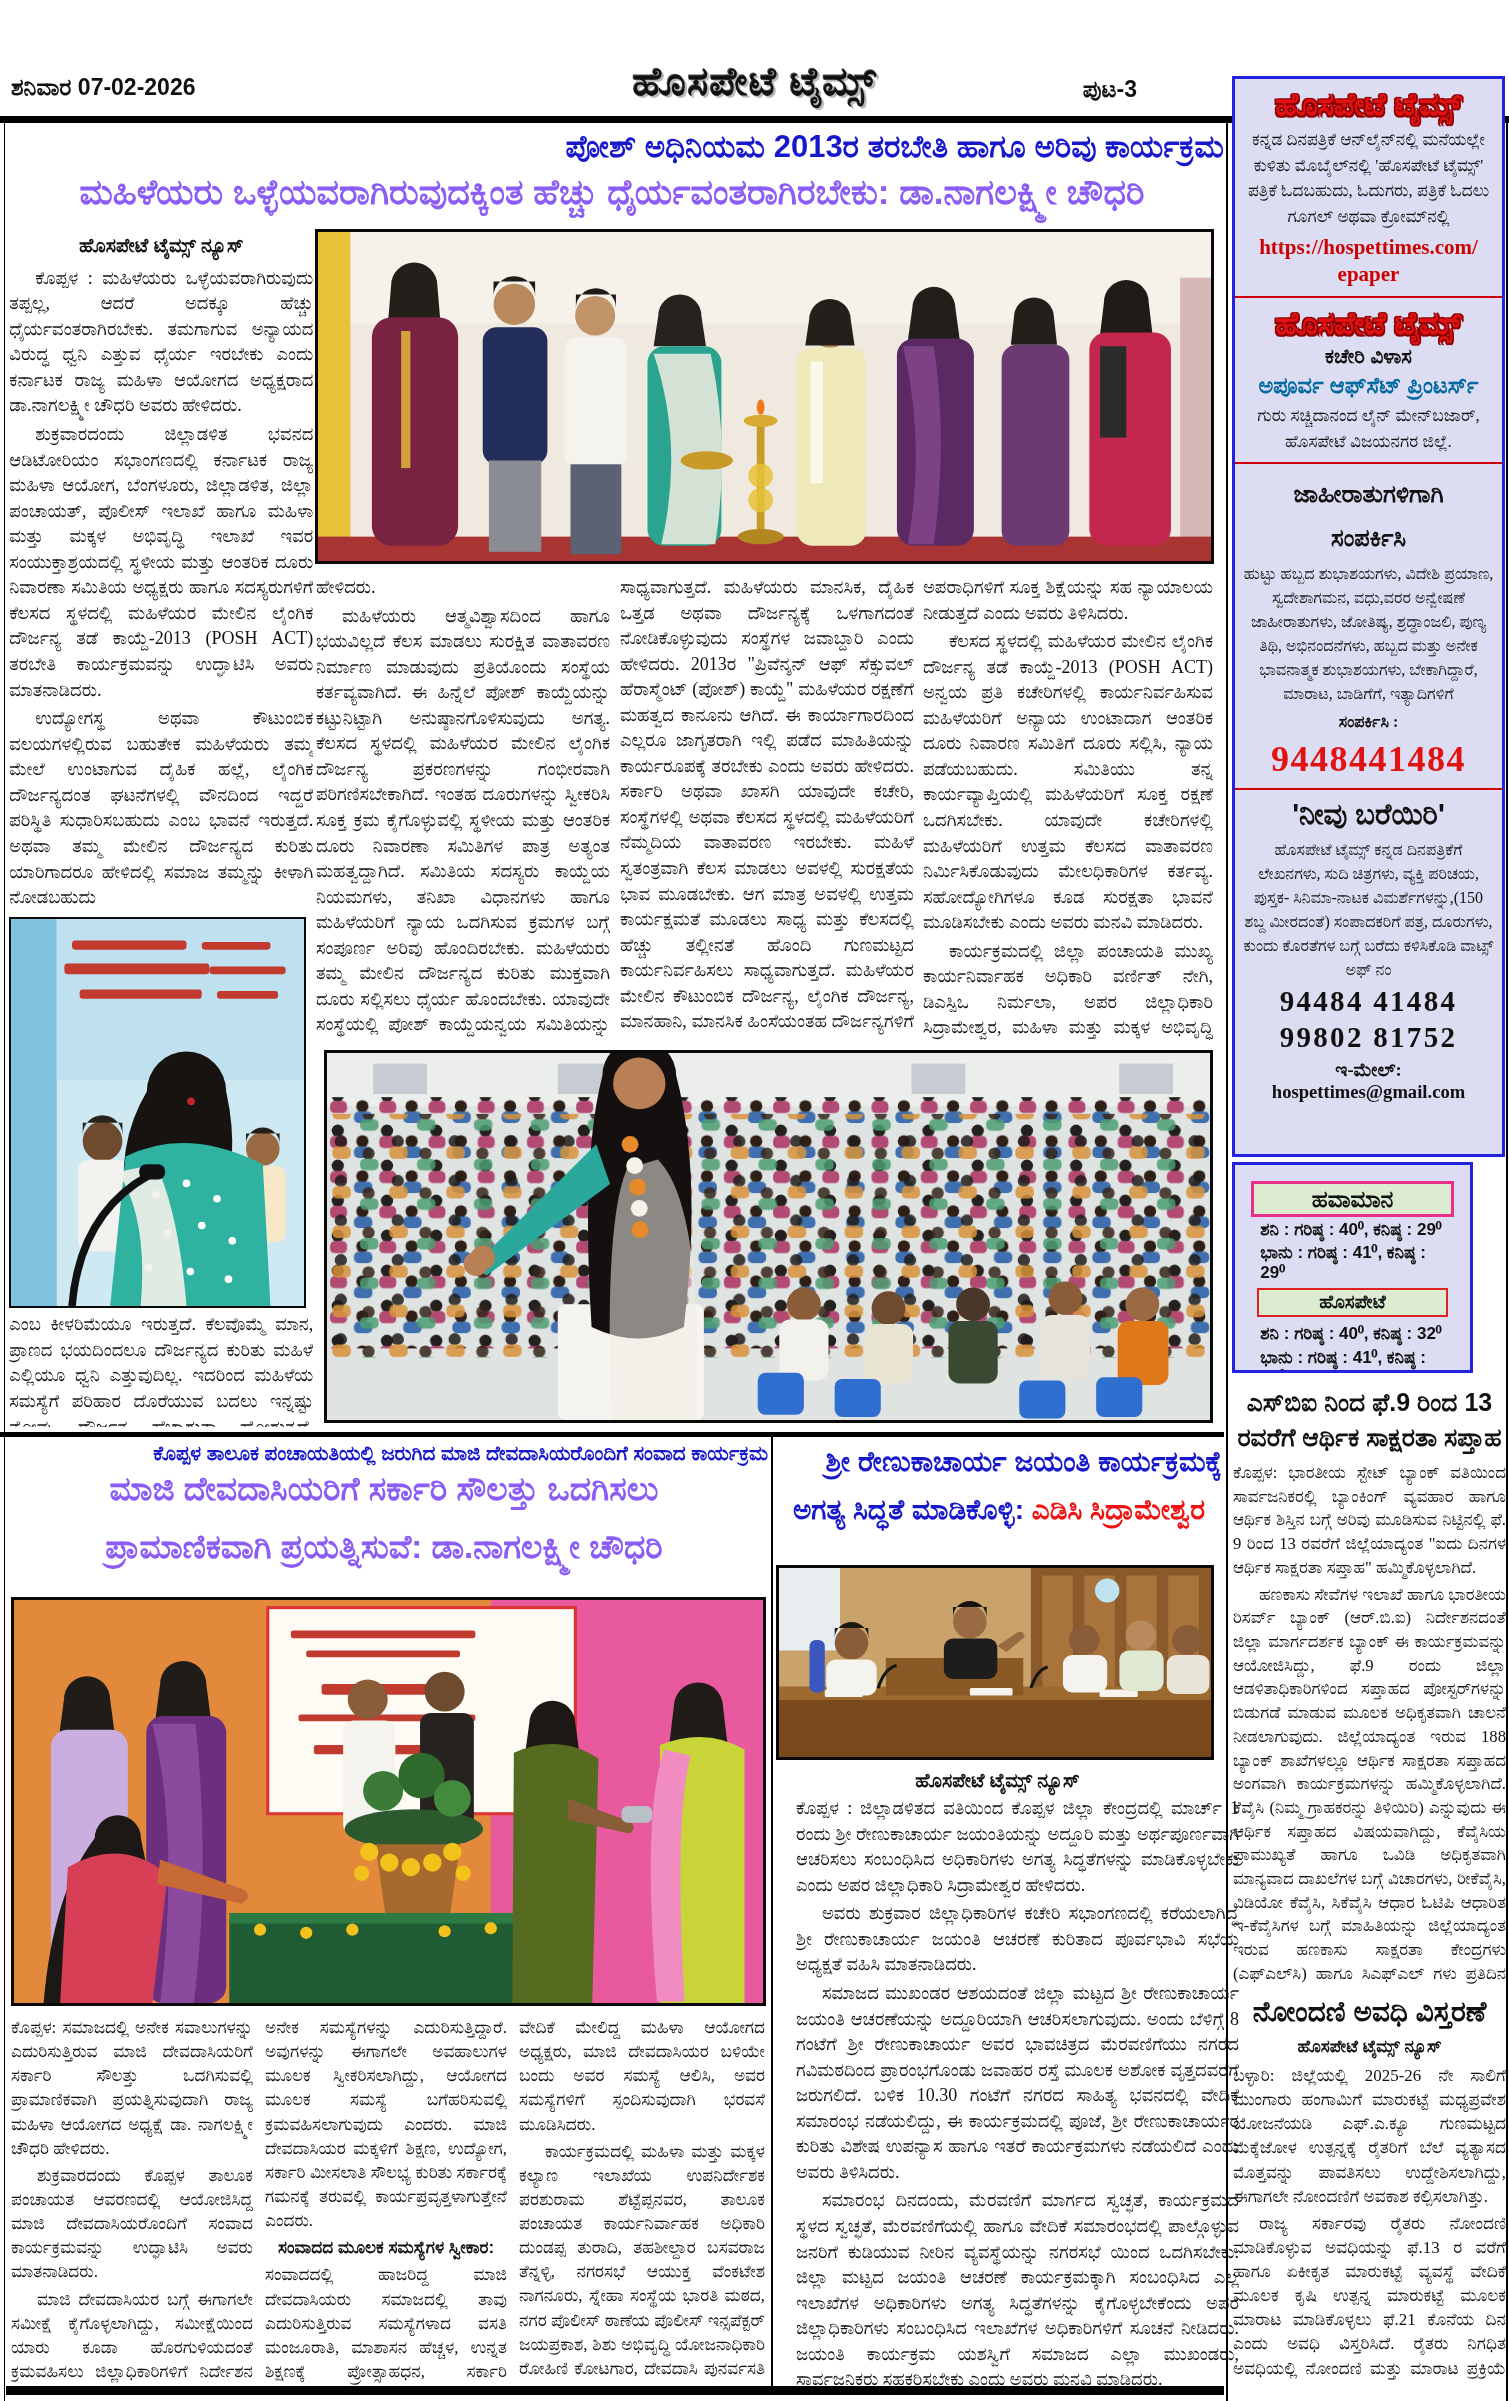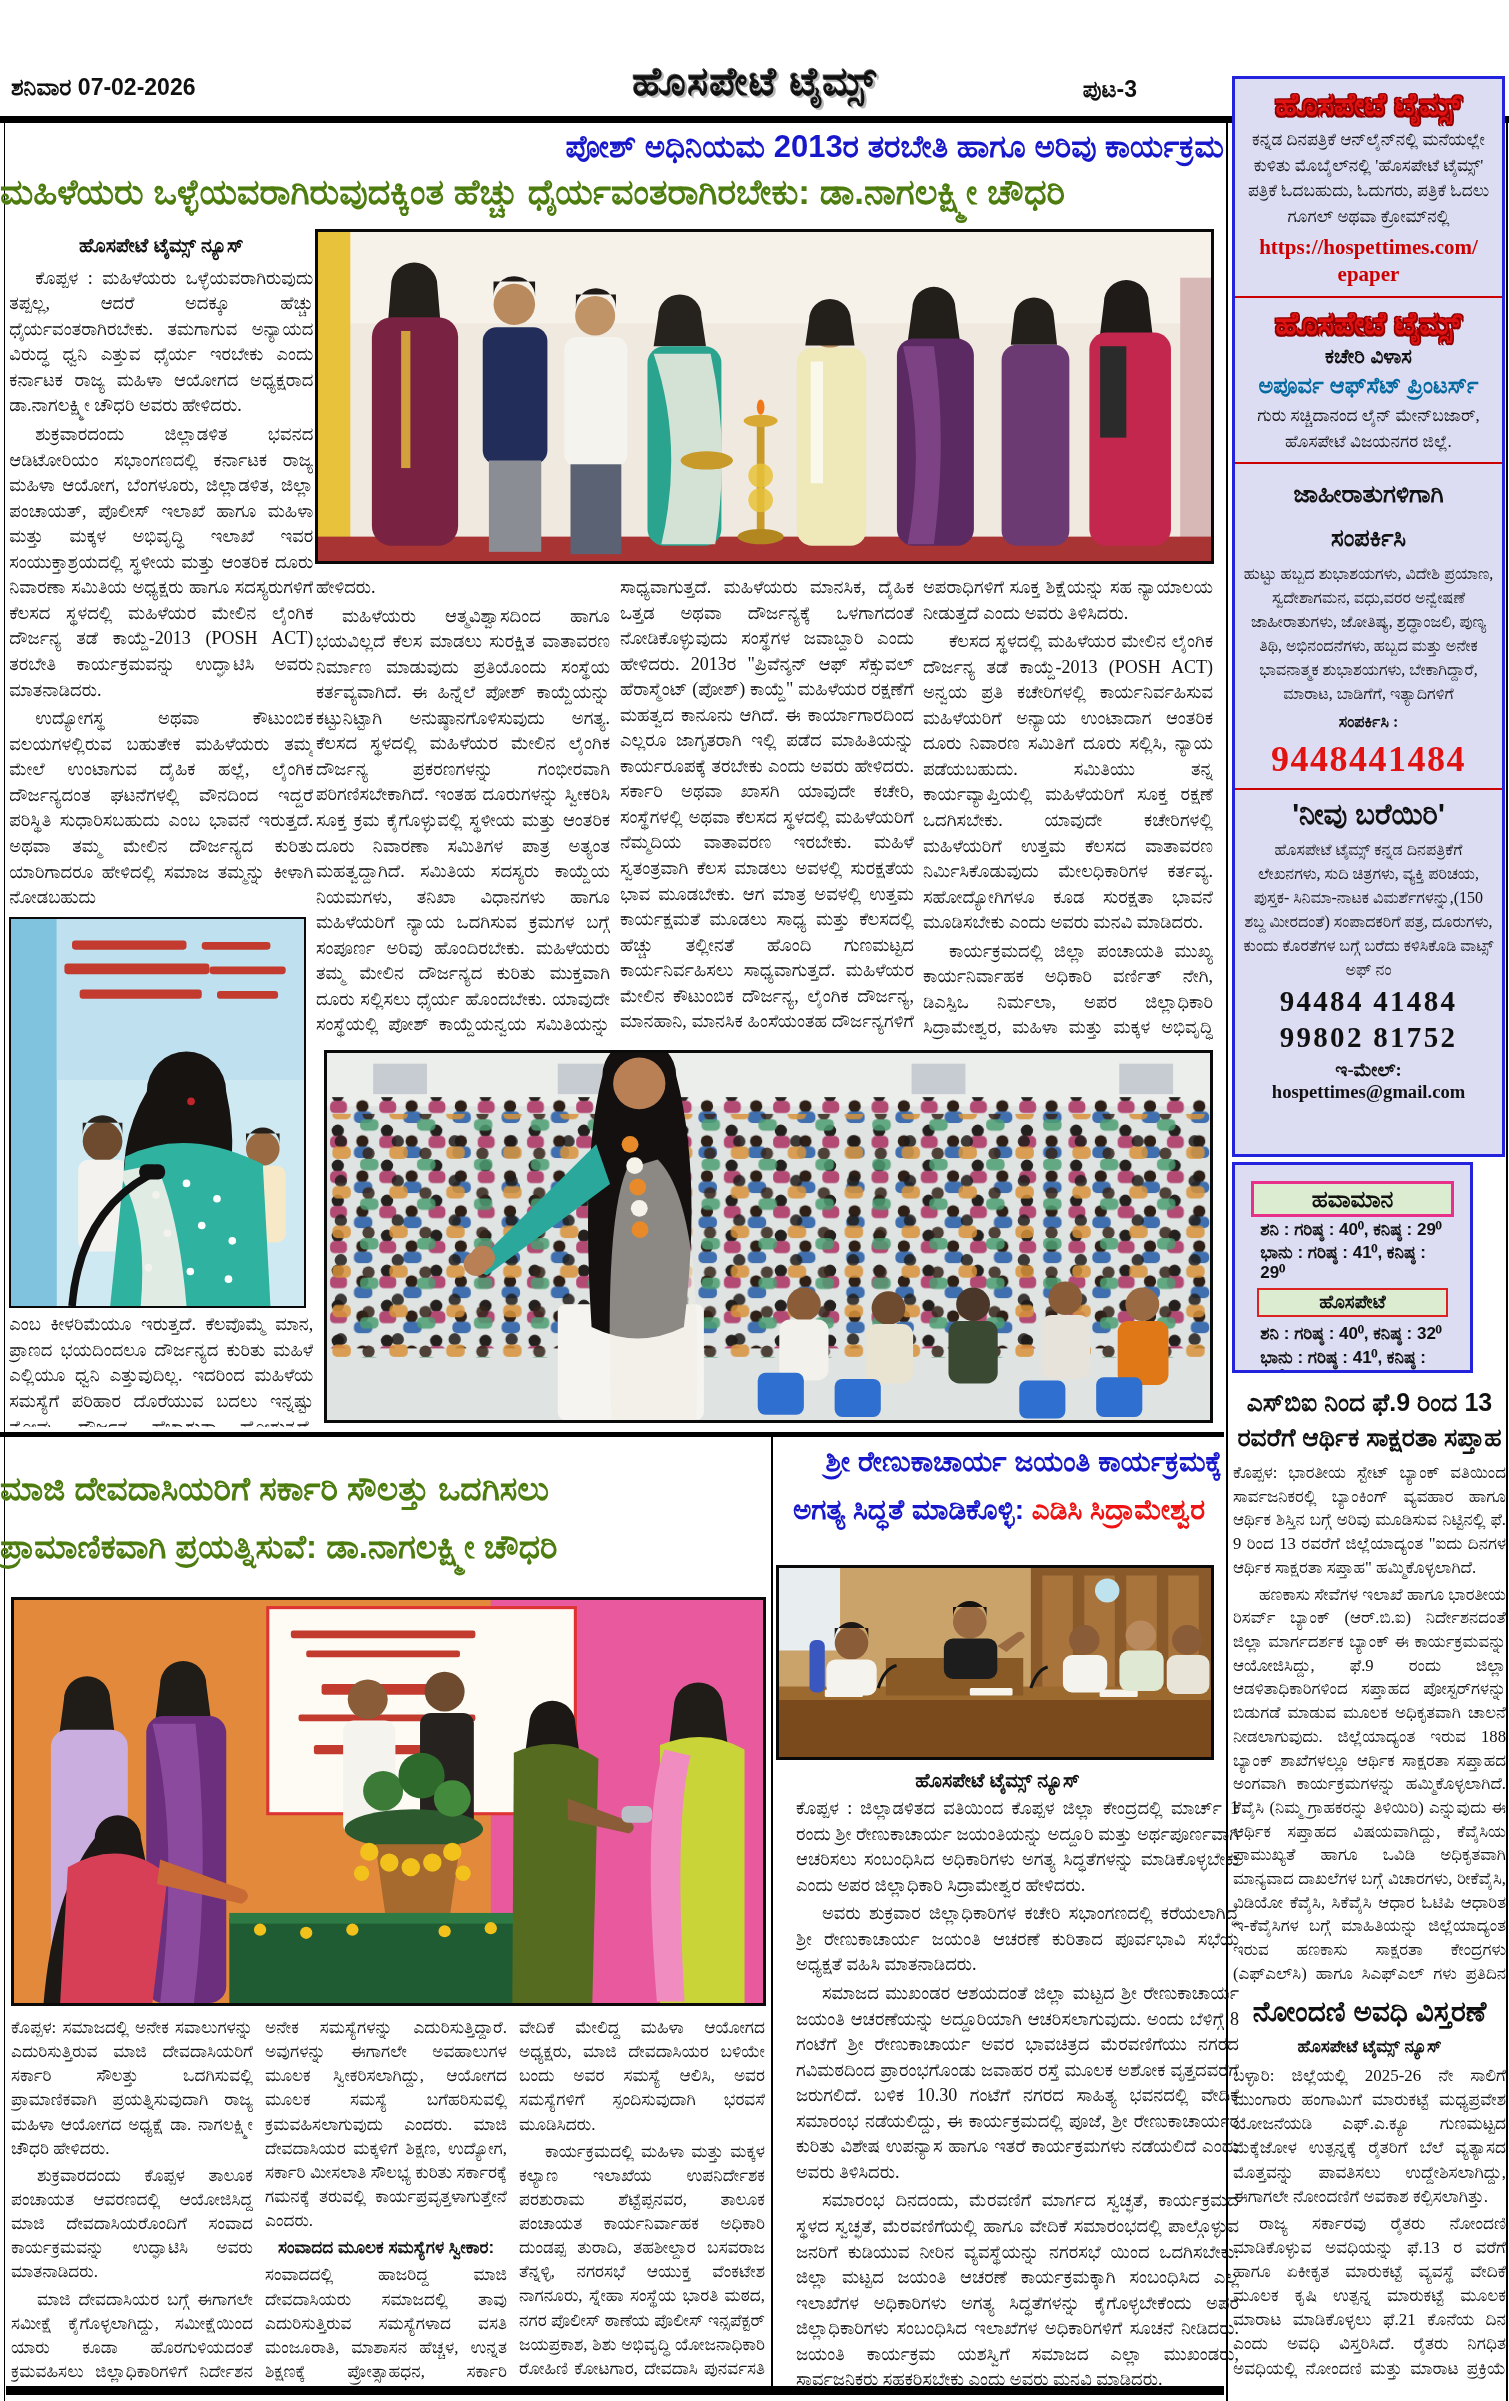--- a/index.html
+++ b/index.html
@@ -9,21 +9,21 @@
   
   #hdr-date{left:11px;top:74px;font-size:23px;font-weight:bold;font-family:"Liberation Sans",sans-serif;}
   #hdr-title{left:0;right:0;top:60px;text-align:center;font-size:39px;font-weight:bold;
              font-family:"Liberation Sans",sans-serif;letter-spacing:1.5px;
              text-shadow:2.3px 2.3px 0 #b9b9b9,-0.8px -0.8px 0 #555;}
   #hdr-page{right:373px;top:76px;font-size:23px;font-weight:bold;font-family:"Liberation Sans",sans-serif;}
   #hdr-rule{left:0;top:116px;width:1510px;height:7px;background:#000;}
   .vline{background:#000;}
   
   .kicker{color:#1717cc;font-weight:bold;text-align:right;font-family:"Liberation Sans",sans-serif;}
-  .redhead{color:#4d7c0f;font-weight:bold;font-family:"Liberation Sans",sans-serif;}
+  .redhead{color:#8b5cf6;font-weight:bold;text-align:center;font-family:"Liberation Sans",sans-serif;}
   #main-kicker{left:0;top:129px;width:1224px;font-size:31px;}
   #main-headline{left:0;top:172px;width:1224px;font-size:35px;white-space:nowrap;}
   
   .col{font-size:18px;line-height:1.42;text-align:justify;overflow:hidden;}
   .col p{margin:0 0 3.1px 0;text-indent:26px;}
   .col p.noind{text-indent:0;}
   .dateline{font-weight:bold;text-align:center;font-size:19.4px;margin:0 0 6.2px 0;font-family:"Liberation Sans",sans-serif;}
   #m-col1{left:9.3px;top:232px;width:304px;height:1195px;}
   #m-col2{left:316px;top:575px;width:294px;height:465px;}
   #m-col3{left:620px;top:575px;width:294px;height:465px;}
@@ -293,20 +293,21 @@
           <circle cx="404" cy="176" r="11" fill="#e88a2a"></circle>
             <circle cx="406" cy="204" r="11" fill="#f5f2ea"></circle>
           <circle cx="407" cy="232" r="11" fill="#e88a2a"></circle>
           </g>
       </g>
     </svg>
   </div>
 
   <div class="abs" id="rule2"></div>
 
+  <div class="abs kicker" id="dev-kicker">ಕೊಪ್ಪಳ ತಾಲೂಕ ಪಂಚಾಯತಿಯಲ್ಲಿ ಜರುಗಿದ ಮಾಜಿ ದೇವದಾಸಿಯರೊಂದಿಗೆ ಸಂವಾದ ಕಾರ್ಯಕ್ರಮ</div>
   <div class="abs redhead" id="dev-head1">ಮಾಜಿ ದೇವದಾಸಿಯರಿಗೆ ಸರ್ಕಾರಿ ಸೌಲತ್ತು ಒದಗಿಸಲು</div>
   <div class="abs redhead" id="dev-head2">ಪ್ರಾಮಾಣಿಕವಾಗಿ ಪ್ರಯತ್ನಿಸುವೆ: ಡಾ.ನಾಗಲಕ್ಷ್ಮೀ ಚೌಧರಿ</div>
 
   <div class="abs photo" id="photo-devadasi">
     <svg viewBox="0 0 974 528" preserveAspectRatio="none">
       <rect width="974" height="528" fill="#e2893b"></rect>
       <rect x="620" y="0" width="354" height="528" fill="#e85a9d"></rect>
       <rect x="330" y="10" width="400" height="270" fill="#fdfbf4" stroke="#d33" stroke-width="4"></rect>
       <g fill="#c23b2e">
         <rect x="360" y="40" width="240" height="10" rx="3"></rect>

